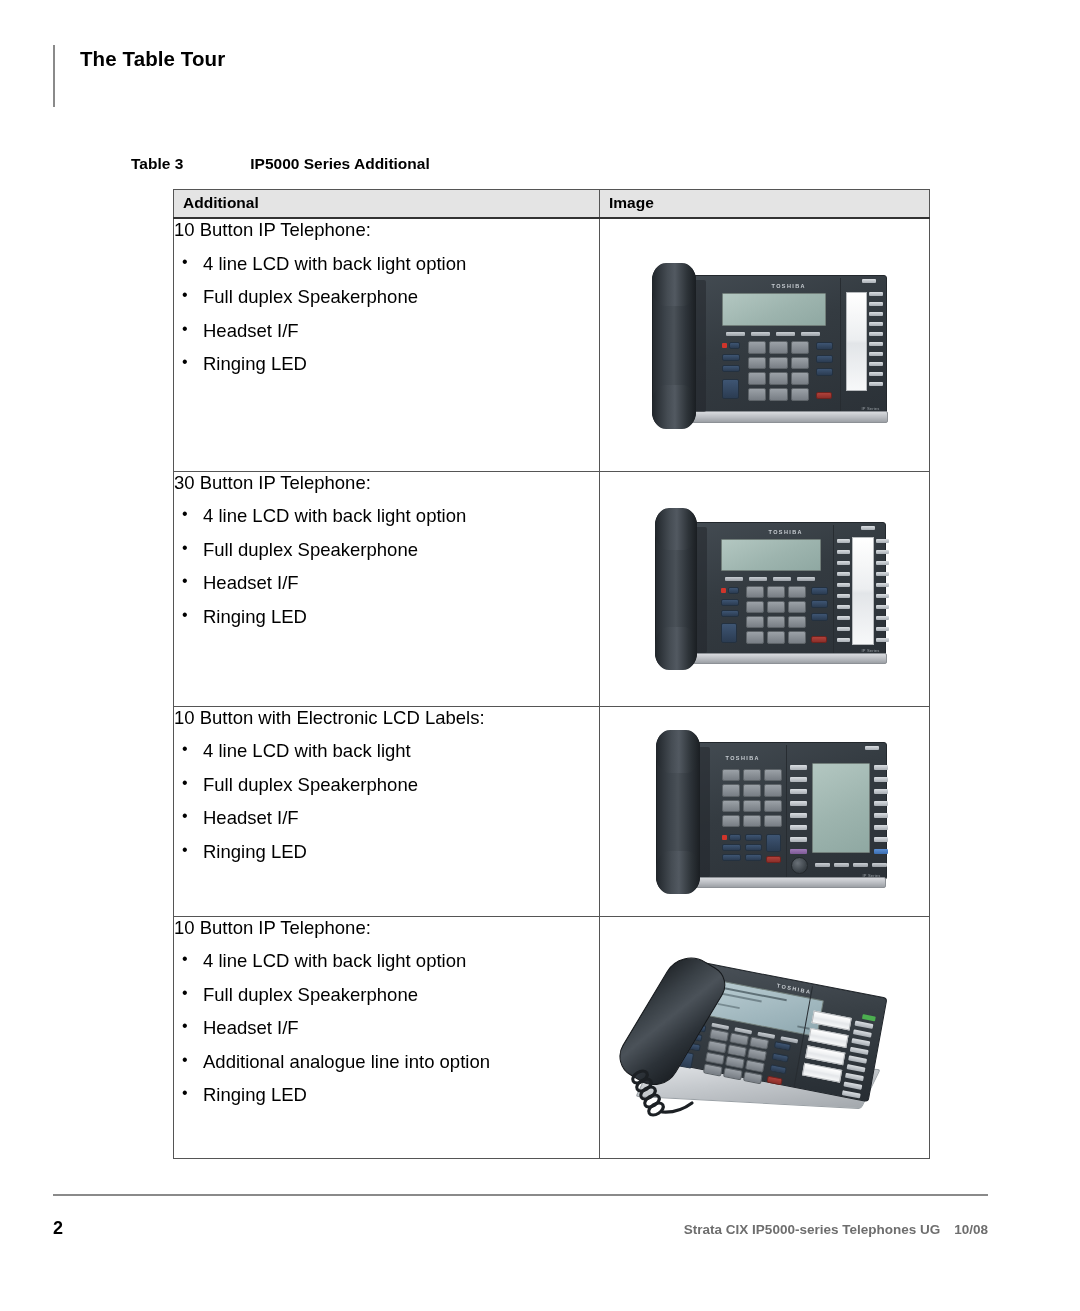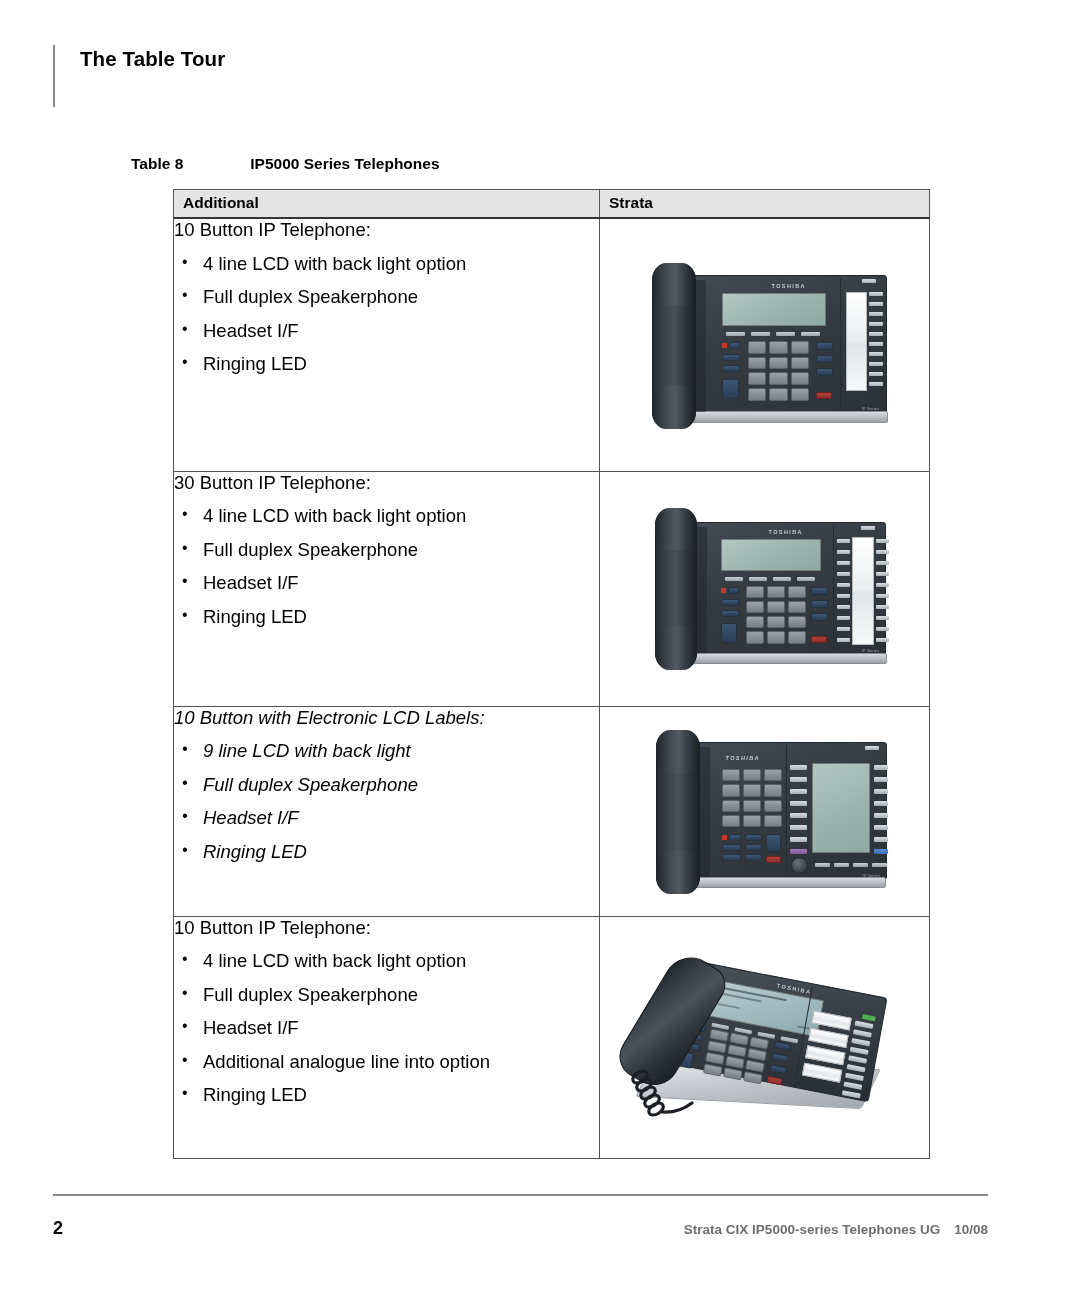--- a/index.html
+++ b/index.html
@@ -110,21 +110,21 @@
     content: "\2022";
     position: absolute;
     left: 8px;
     top: -1px;
     font-size: 16px;
   }
 
   
   tr.row-1 .desc-cell, tr.row-1 .img-cell { height: 253px; }
   tr.row-2 .desc-cell, tr.row-2 .img-cell { height: 235px; }
-  tr.row-3 .desc-cell, tr.row-3 .img-cell { height: 210px; font-style: italic; }
+  tr.row-3 .desc-cell, tr.row-3 .img-cell { height: 210px; }
   tr.row-4 .desc-cell, tr.row-4 .img-cell { height: 242px; }
 
   
   .phone-wrap {
     position: relative;
     width: 100%;
     height: 100%;
     display: flex;
     align-items: center;
     justify-content: center;
@@ -280,32 +280,32 @@
 </style>
 </head>
 <body>
 
 <div class="page-header">
   <div class="header-rule"></div>
   <div class="header-title">The Table Tour</div>
 </div>
 
 <div class="table-caption">
-  <span class="caption-label">Table 8</span><span class="caption-title">IP5000 Series Telephones</span>
+  <span class="caption-label">Table 3</span><span class="caption-title">IP5000 Series Additional</span>
 </div>
 
 <table class="phone-table">
   <colgroup>
     <col class="col-desc">
     <col class="col-img">
   </colgroup>
   <thead>
     <tr>
       <th>Additional</th>
-      <th>Strata</th>
+      <th>Image</th>
     </tr>
   </thead>
   <tbody>
 
     <tr class="row-1">
       <td class="desc-cell">
         <p class="desc-title">10 Button IP Telephone:</p>
         <ul class="desc-list">
           <li>4 line LCD with back light option</li>
           <li>Full duplex Speakerphone</li>
@@ -453,21 +453,21 @@
             <div class="brand-tag" style="right:5px;bottom:2px;">IP Series</div>
           </div>
         </div>
       </td>
     </tr>
 
     <tr class="row-3">
       <td class="desc-cell">
         <p class="desc-title">10 Button with Electronic LCD Labels:</p>
         <ul class="desc-list">
-          <li>9 line LCD with back light</li>
+          <li>4 line LCD with back light</li>
           <li>Full duplex Speakerphone</li>
           <li>Headset I/F</li>
           <li>Ringing LED</li>
         </ul>
       </td>
       <td class="img-cell">
         <div class="phone-wrap">
           <div class="phone" style="width:228px;height:138px;left:8px;">
             <div class="handset" style="left:-4px;top:-12px;width:44px;height:162px;"></div>
             <div class="cradle-shadow" style="left:36px;top:4px;width:14px;height:130px;opacity:.55;"></div>

